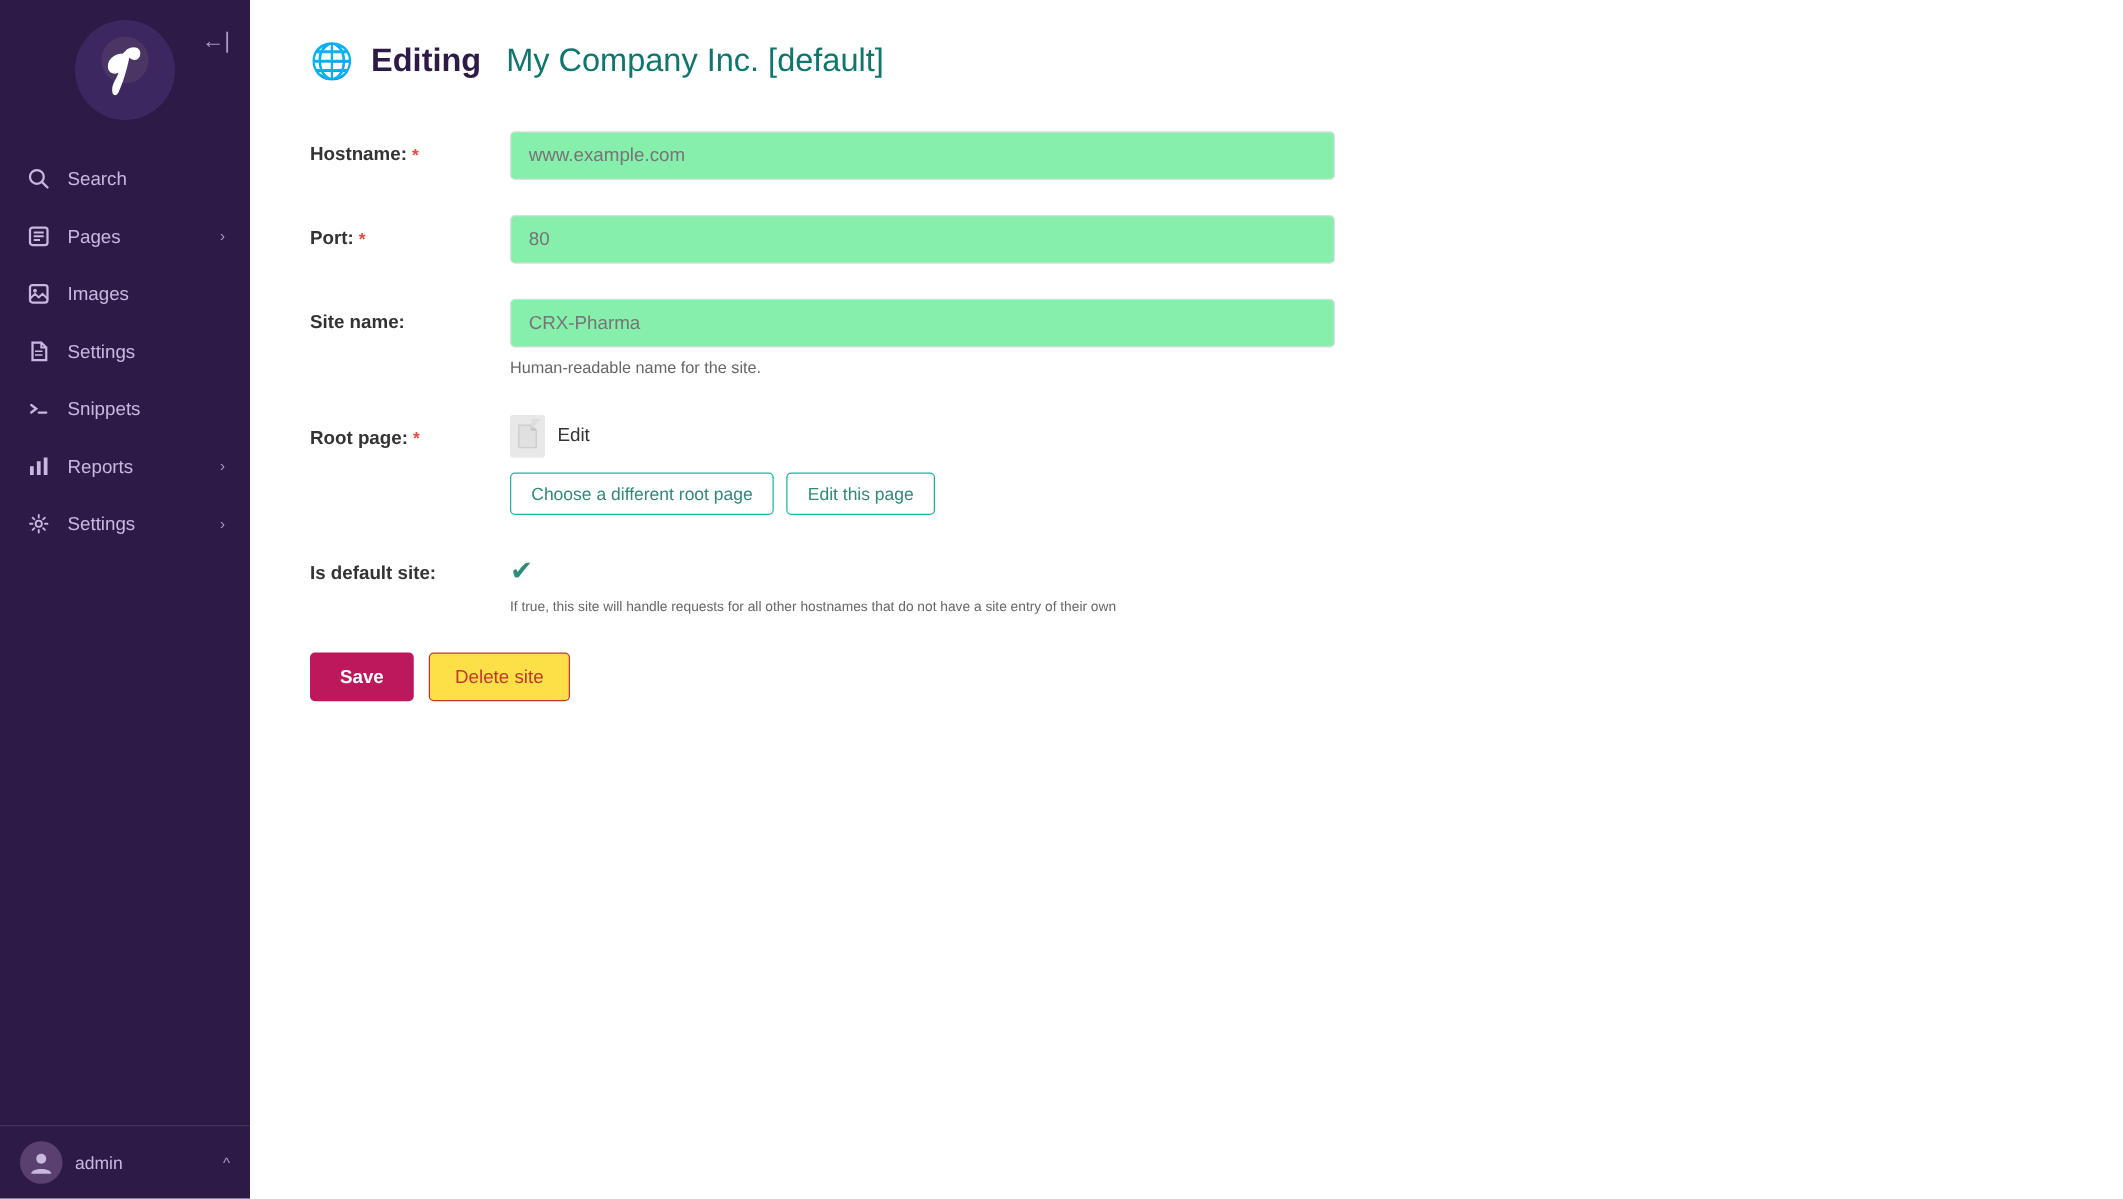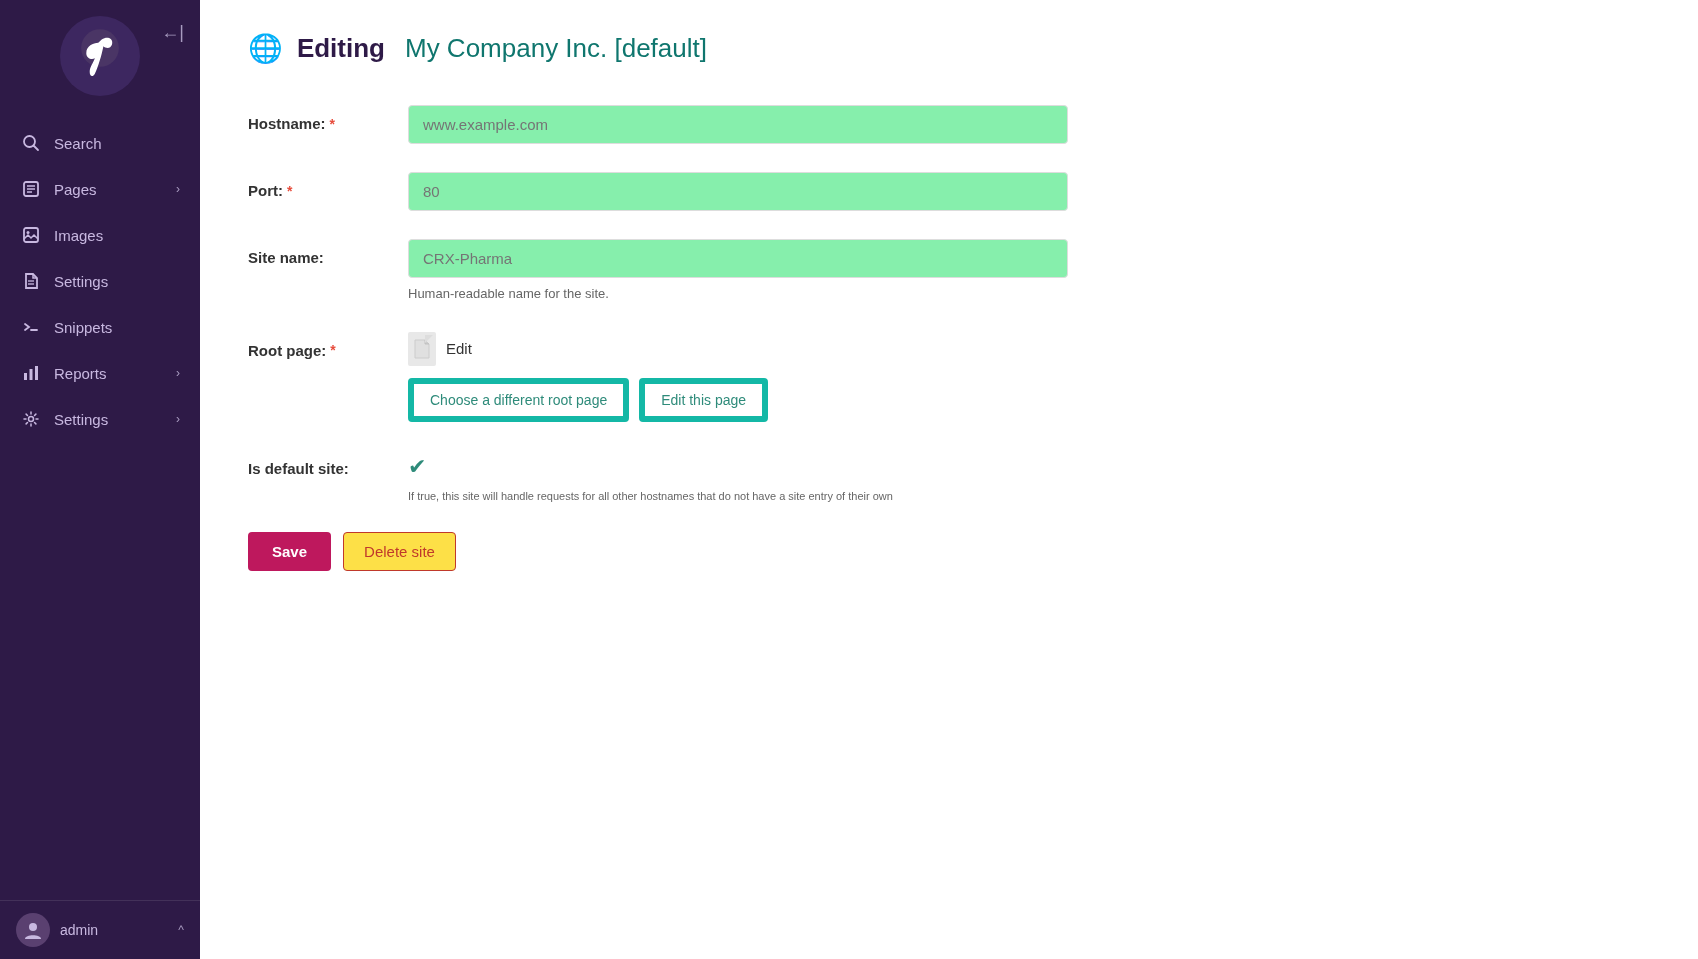--- a/index.html
+++ b/index.html
@@ -227,21 +227,21 @@
       color: #333;
     }
 
     .root-page-buttons {
       display: flex;
       gap: 10px;
     }
 
     .btn-outline {
       padding: 8px 16px;
-      border: 6px solid #14b8a6;
+      border: 1px solid #14b8a6;
       background: #fff;
       color: #2e8b7a;
       border-radius: 4px;
       font-size: 14px;
       cursor: pointer;
     }
 
     .checkbox-wrap {
       display: flex;
       align-items: center;

